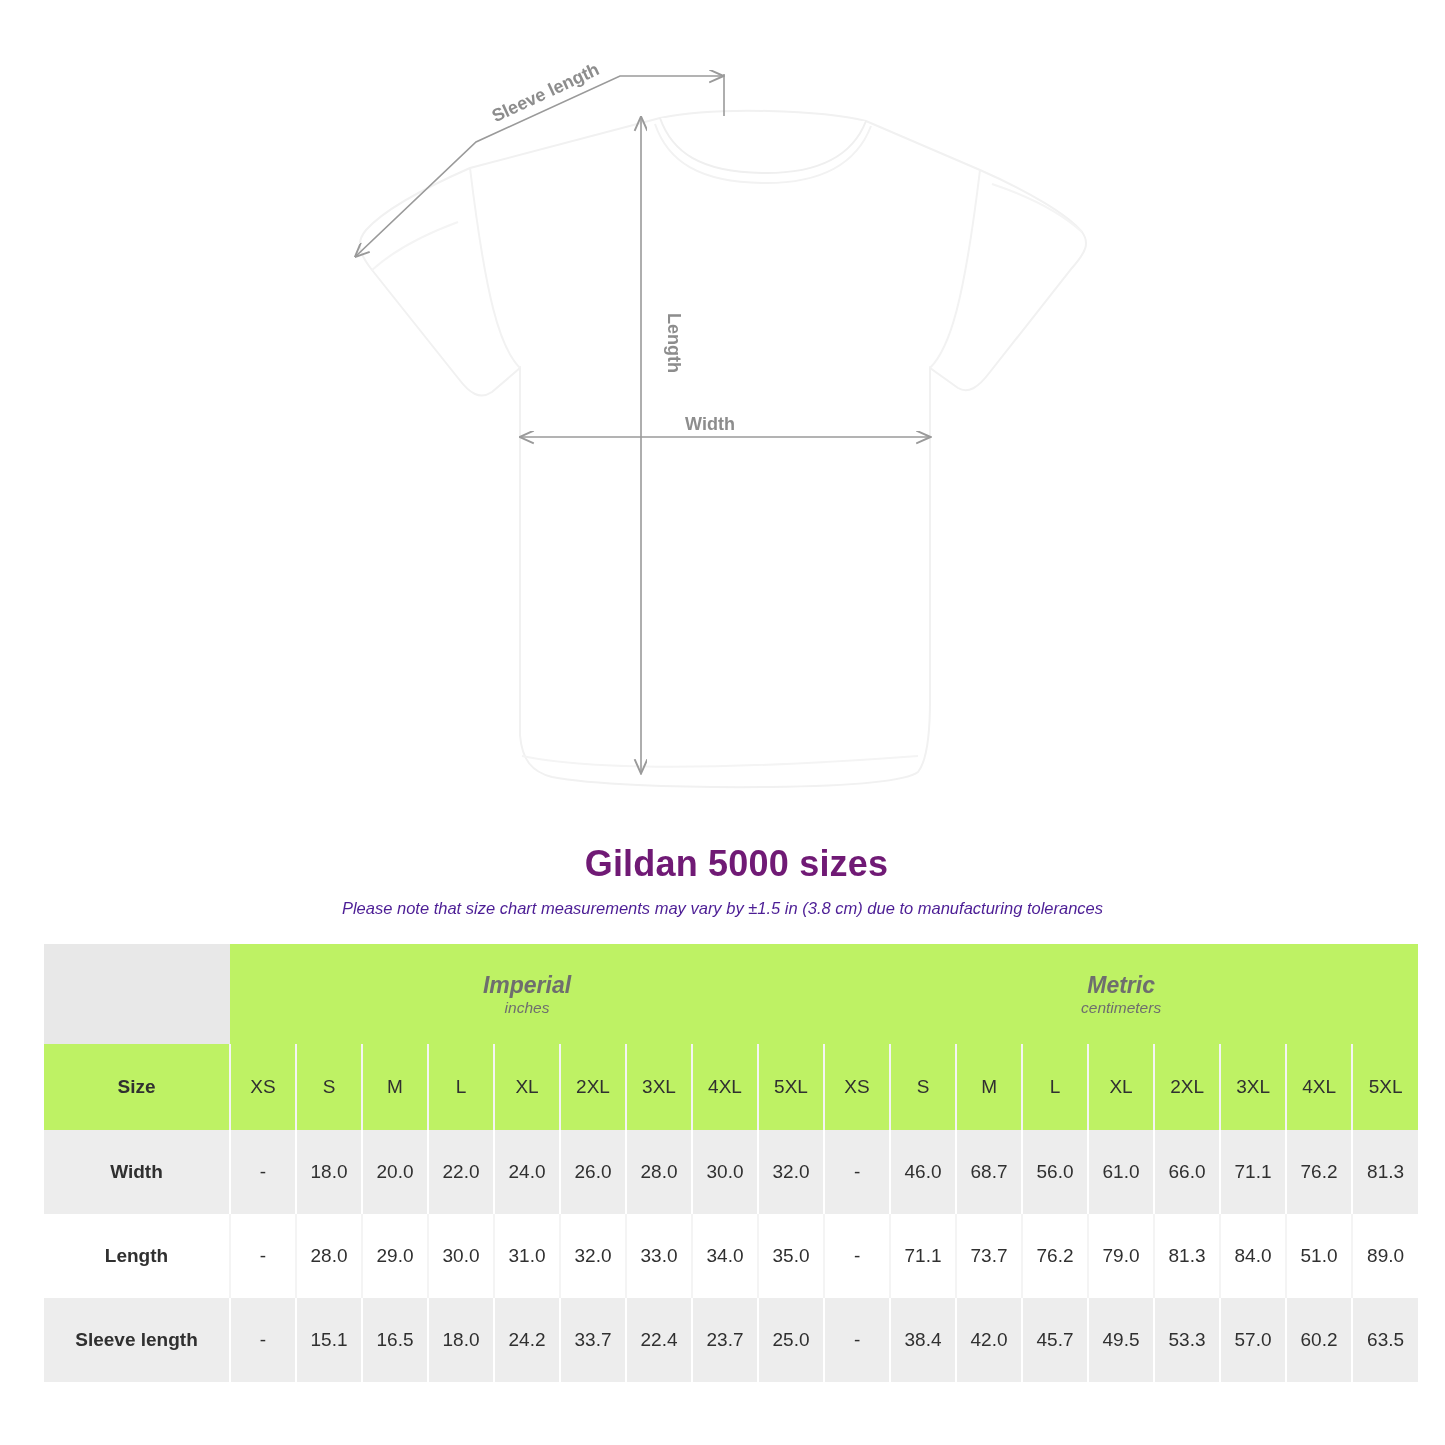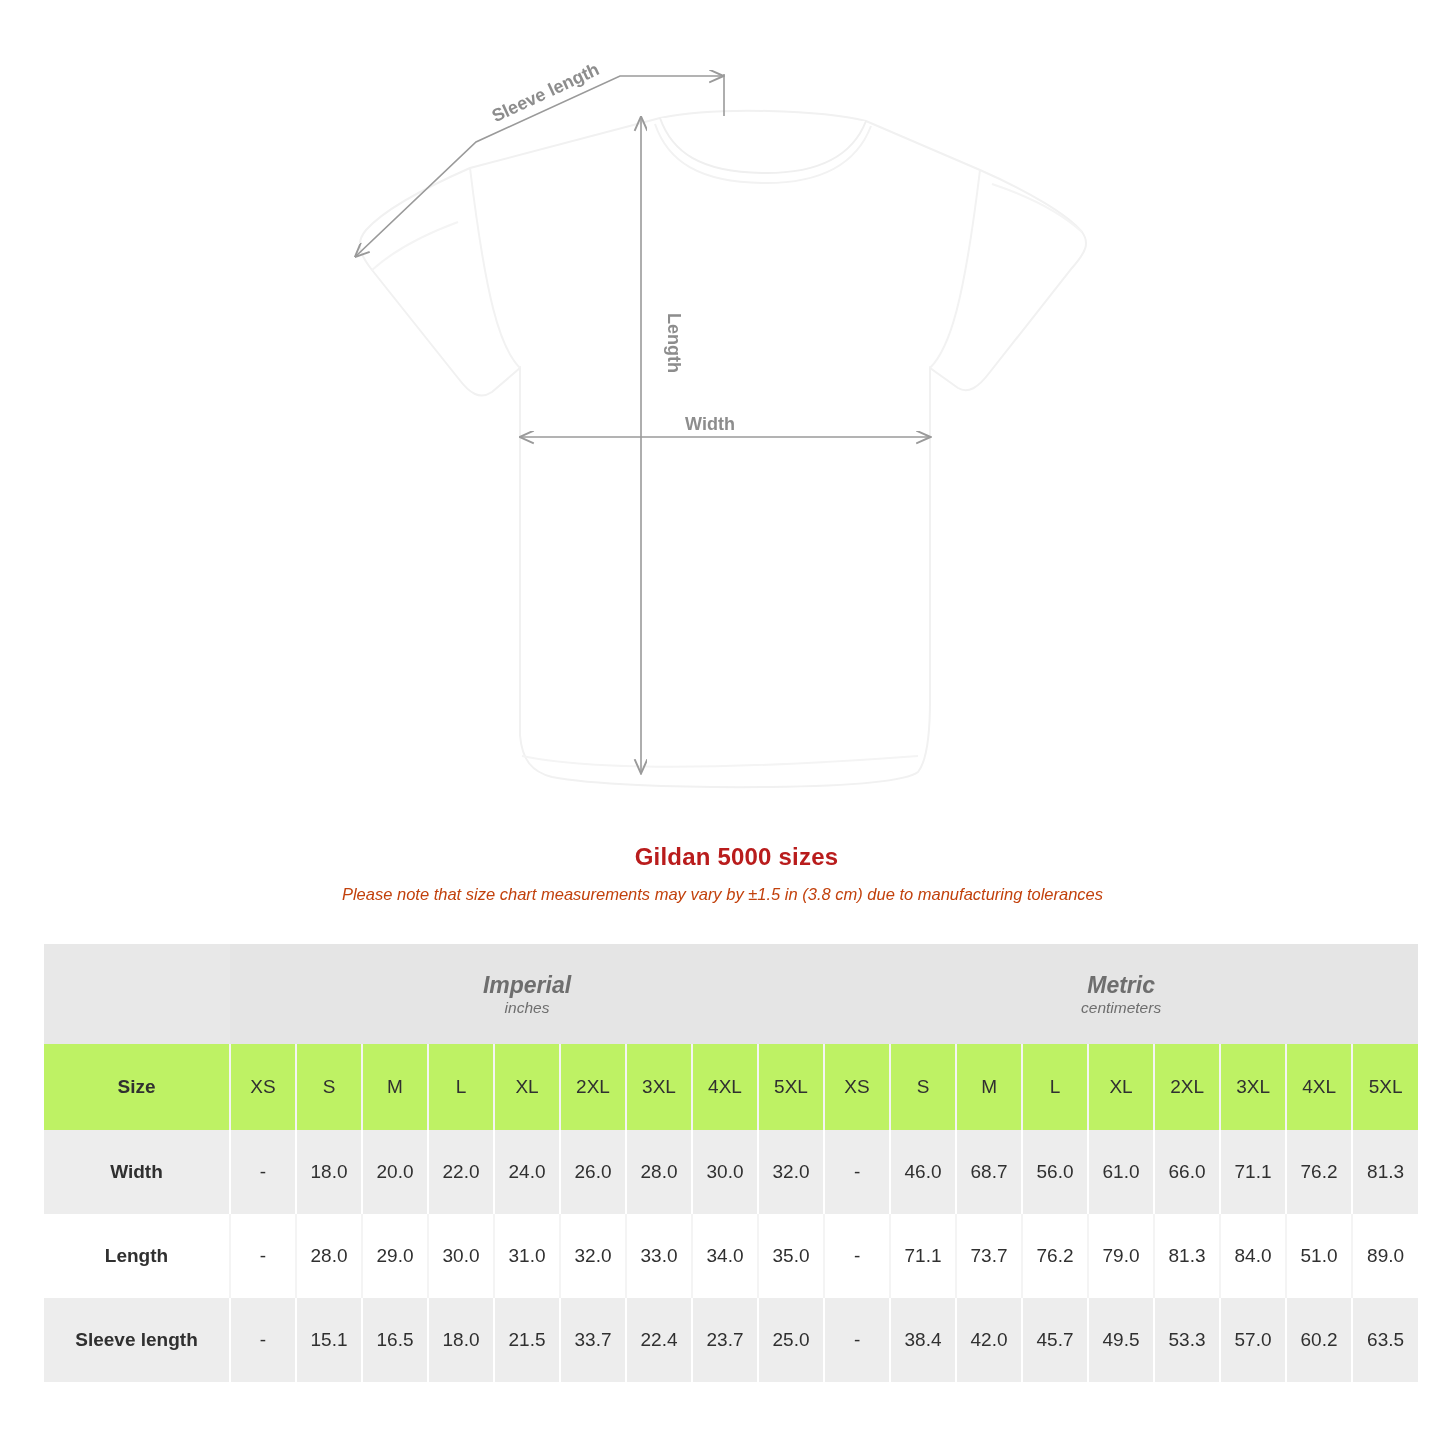--- a/index.html
+++ b/index.html
@@ -35,31 +35,31 @@
 
   
   #titleblock {
     position: absolute;
     left: 0;
     top: 843px;
     width: 1445px;
     text-align: center;
   }
   #chart-title {
-    font-size: 24px;
+    font-size: 36px;
     font-weight: bold;
-    color: #b91c1c;
+    color: #701a75;
     letter-spacing: 0.2px;
     padding-left: 28px;
   }
   #chart-note {
     margin-top: 14px;
     font-size: 16.5px;
     font-style: italic;
-    color: #c2410c;
+    color: #4c1d95;
   }
 
   
   #size-table-wrap {
     position: absolute;
     left: 44px;
     top: 944px;
     width: 1358px;
   }
   table.size-table {
@@ -68,21 +68,21 @@
     table-layout: fixed;
   }
   table.size-table td,
   table.size-table th {
     padding: 0;
     margin: 0;
     border: none;
   }
   .unit-head {
     height: 100px;
-    background: #e5e5e5;
+    background: #bef264;
     text-align: center;
     vertical-align: middle;
   }
   .unit-head .unit-name {
     font-size: 23px;
     font-style: italic;
     font-weight: bold;
     color: #6e6e6e;
   }
   .unit-head .unit-sub {
@@ -288,21 +288,21 @@
           <td>51.0</td>
           <td class="last-col">89.0</td>
         </tr>
 
         <tr class="row-data shade">
           <td class="rowlabel">Sleeve length</td>
           <td>-</td>
           <td>15.1</td>
           <td>16.5</td>
           <td>18.0</td>
-          <td>21.5</td>
+          <td>24.2</td>
           <td>33.7</td>
           <td>22.4</td>
           <td>23.7</td>
           <td>25.0</td>
           <td>-</td>
           <td>38.4</td>
           <td>42.0</td>
           <td>45.7</td>
           <td>49.5</td>
           <td>53.3</td>

